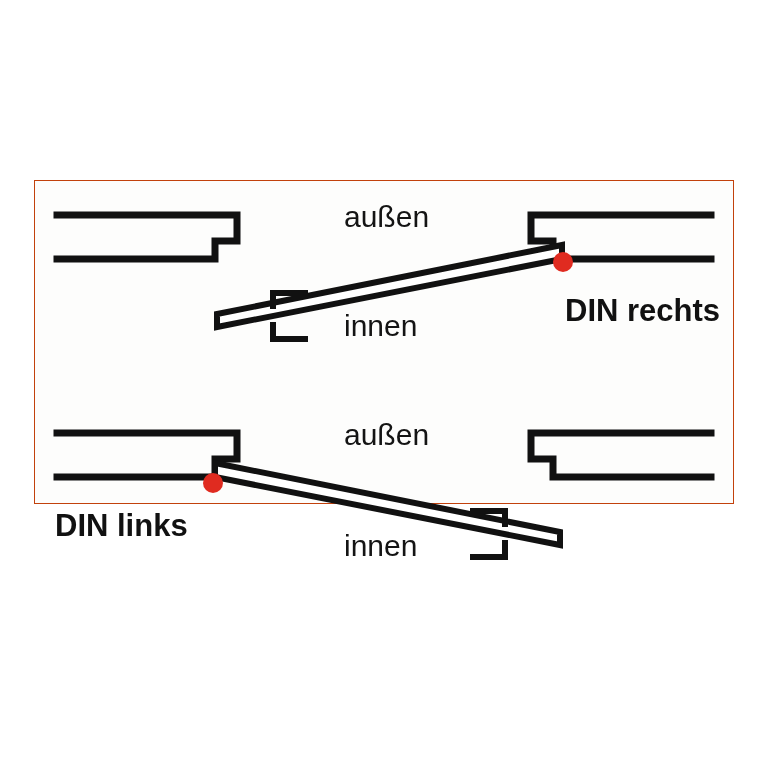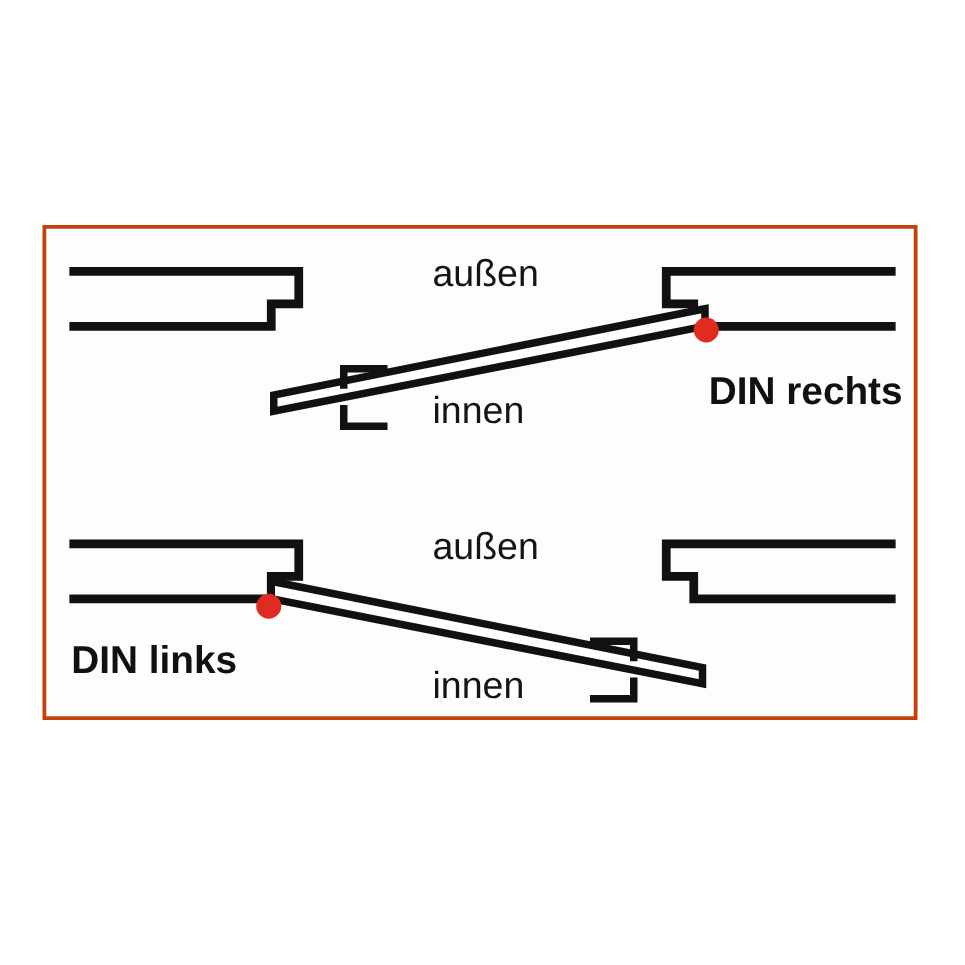--- a/index.html
+++ b/index.html
@@ -18,23 +18,23 @@
     position: relative;
     width: 772px;
     height: 772px;
     background: #ffffff;
   }
   #diagram-frame {
     position: absolute;
     left: 34px;
     top: 180px;
     width: 700px;
-    height: 396px;
+    height: 324px;
     background: #fdfdfc;
-    border: 3px solid #c2410c;
+    border: 1px solid #c2410c;
     box-sizing: border-box;
   }
   #diagram-svg {
     position: absolute;
     left: 0;
     top: 0;
     display: block;
   }
   .diag-label {
     font-family: "Liberation Sans", sans-serif;

